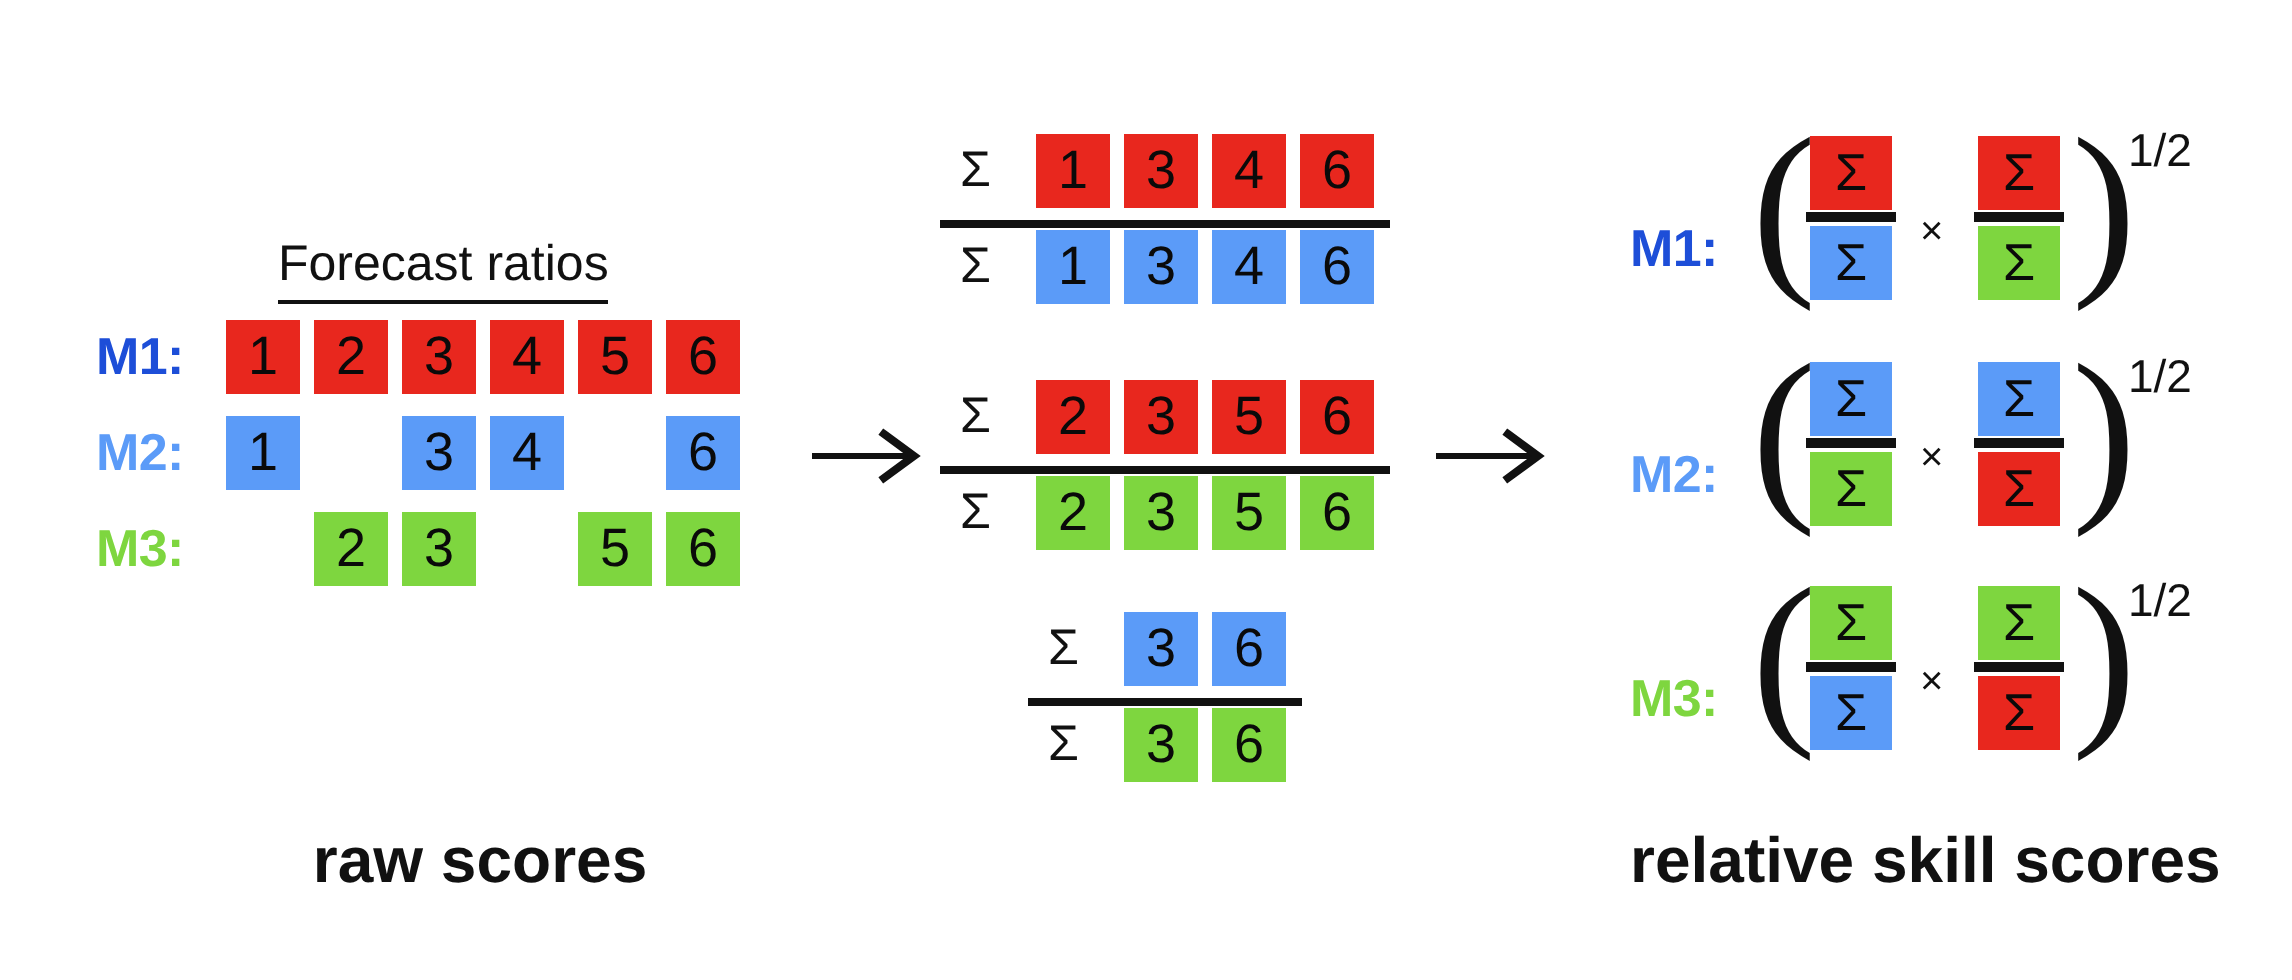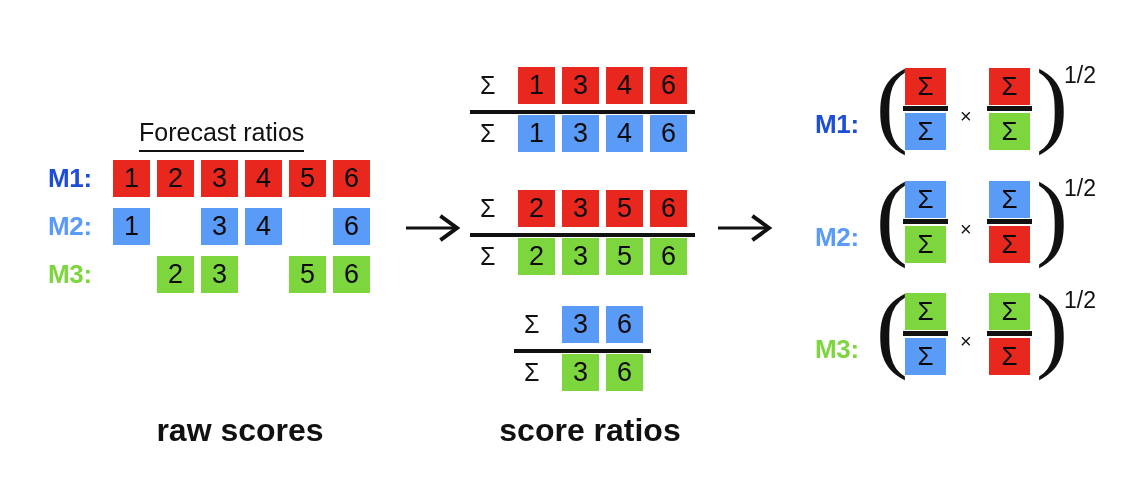--- a/index.html
+++ b/index.html
@@ -272,15 +272,15 @@
       <div class="sigma-box green" style="left:989px; top:293px;">Σ</div>
       <div class="frac-bar" style="left:987px; top:331px; width:45px; height:5px;"></div>
       <div class="sigma-box red" style="left:989px; top:338px;">Σ</div>
 
       <div class="paren" style="left:1036px; top:280px;">)</div>
       <div class="exponent" style="left:1064px; top:287px;">1/2</div>
     </div>
   </div>
 
   <div class="caption" style="left:100px; top:412px; width:280px;">raw scores</div>
-  <div class="caption" style="left:450px; top:412px; width:280px;">score ratios</div>
+  <div class="caption" style="left:815px; top:412px; width:280px;">relative skill scores</div>
 
 </div>
 
 </body></html>

